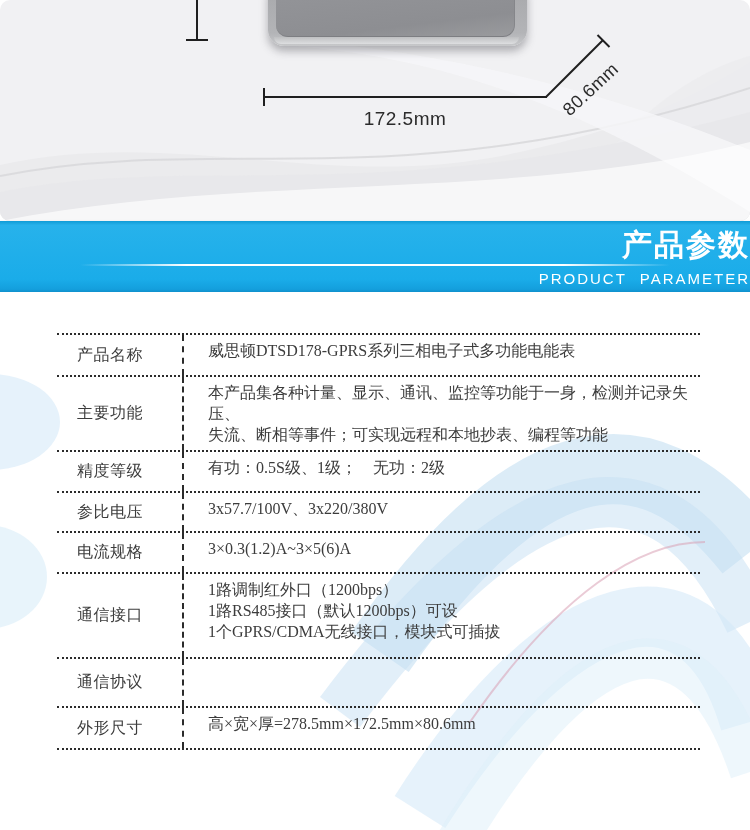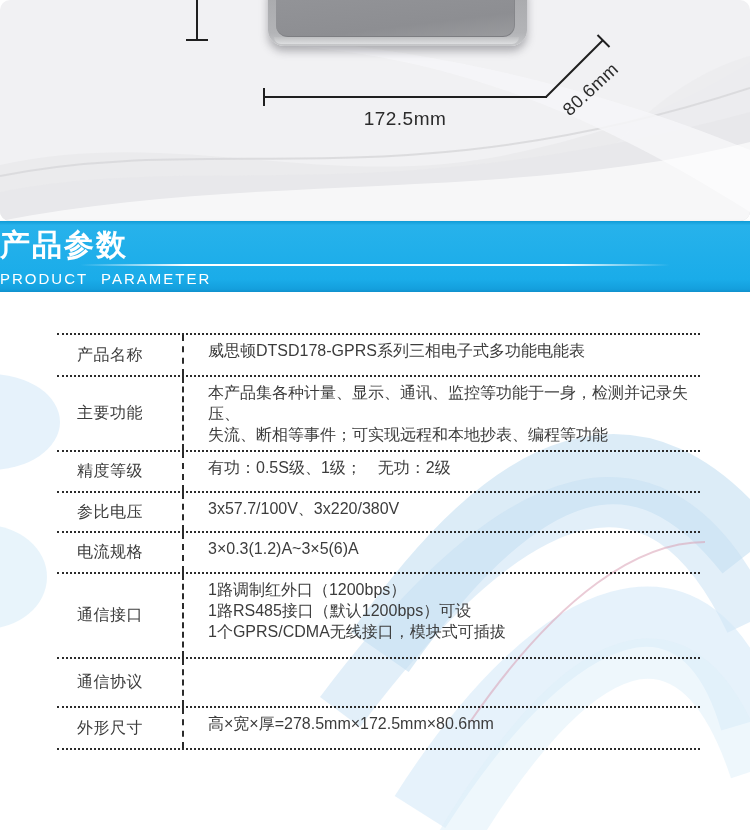--- a/index.html
+++ b/index.html
@@ -25,32 +25,32 @@
   .dim-h-tick-left{left:263px; top:88px; width:2px; height:18px;}
   .dim-v-line{left:196px; top:0; width:2px; height:39px;}
   .dim-v-cross{left:186px; top:39px; width:22px; height:2px;}
   .dim-diag{left:546px; top:96px; width:80px; height:2px; transform-origin:0 50%; transform:rotate(-45deg);}
   .dim-diag-tick{left:595px; top:40px; width:17px; height:2px; transform:rotate(45deg);}
   .dim-label{position:absolute; color:#2b2b2b; font-size:19px; letter-spacing:.5px;}
   .dim-label-width{left:263px; top:108px; width:284px; text-align:center;}
   .dim-label-depth{left:545px; top:79px; width:92px; text-align:center; transform:rotate(-43deg); font-size:18px;}
 
   
-  .banner{position:absolute; left:0; top:221px; width:750px; height:71px; text-align:left;
+  .banner{position:absolute; left:0; top:221px; width:750px; height:71px; text-align:right;
           background:linear-gradient(180deg,#0f9bd6 0%,#27b2eb 6%,#1aace9 82%,#149fdd 96%,#0f90cc 100%);
           box-shadow:0 3px 4px rgba(40,48,48,.45);}
   .banner-title{margin-top:7px; font-size:30px; color:#fff; letter-spacing:2px; line-height:34px;}
   .banner-title .t-reg{font-weight:700;}
   .banner-title .t-bold{font-weight:900;}
   .banner-divider{width:590px; height:2px; margin:2px auto 0 auto;
           background:linear-gradient(90deg,rgba(255,255,255,0) 0%,#ffffff 18%,#ffffff 82%,rgba(255,255,255,0) 100%);}
   .banner-subtitle{margin-top:4px; font-size:15px; color:#fff; letter-spacing:2px; word-spacing:7px; font-weight:400;}
 
   
-  .content{position:absolute; left:0; top:292px; width:750px; height:538px; background:#fff; overflow:hidden;}
+  .content{position:absolute; left:0; top:292px; width:750px; height:538px; background:#fff; overflow:hidden;font-family:Liberation Serif, serif;}
   .content svg{position:absolute; left:0; top:0;}
   .spec-table{position:absolute; left:57px; top:41px; width:643px; border-top:2px dotted #2b2b2b;}
   .spec-row{display:flex; border-bottom:2px dotted #2b2b2b; box-sizing:border-box;}
   .spec-label{flex:0 0 127px; width:127px; box-sizing:border-box; border-right:2px dashed #2b2b2b;
               display:flex; align-items:center; padding-left:20px;
               color:#3c3c3c; font-size:16px; letter-spacing:.5px;}
   .spec-value{flex:1; display:flex; flex-direction:column; 
               padding:5px 8px 5px 24px; color:#3c3c3c; font-size:16px;}
   .value-line{line-height:21px;}
 </style>

